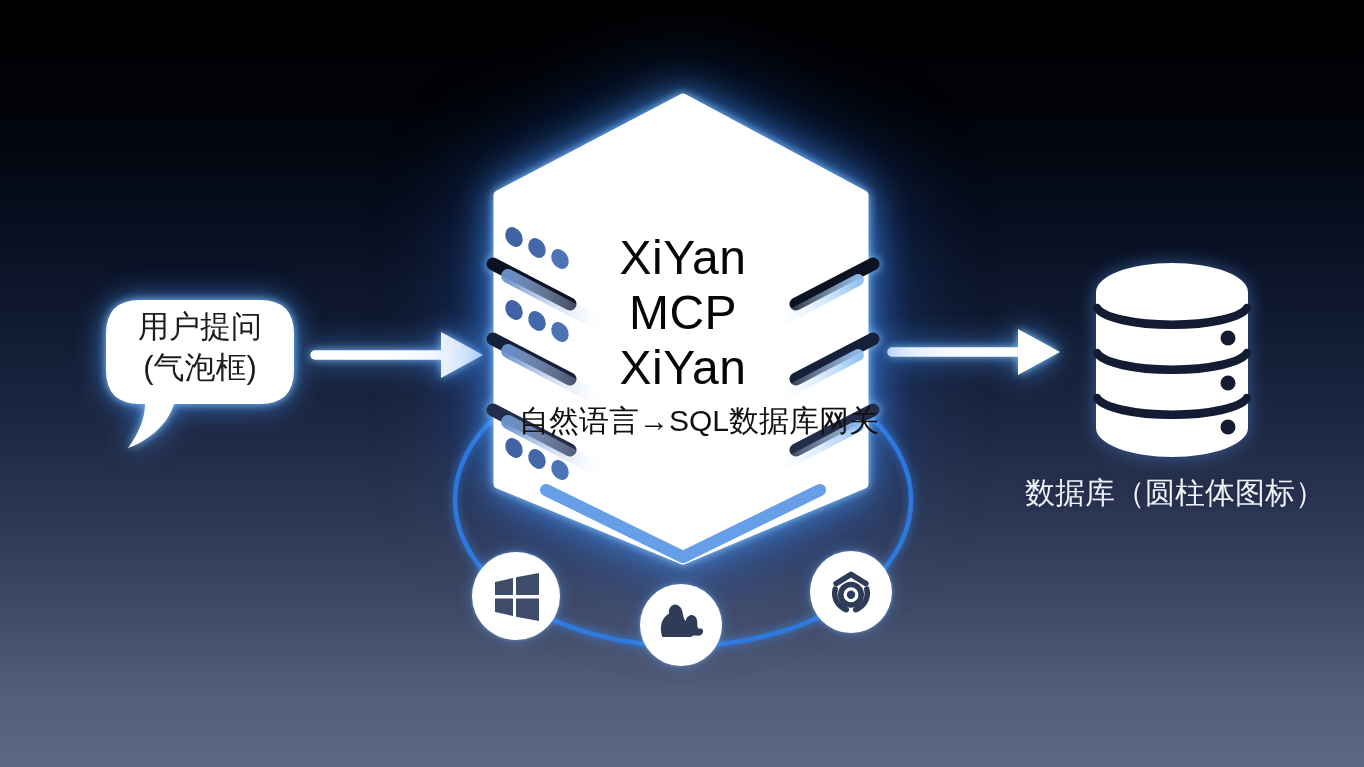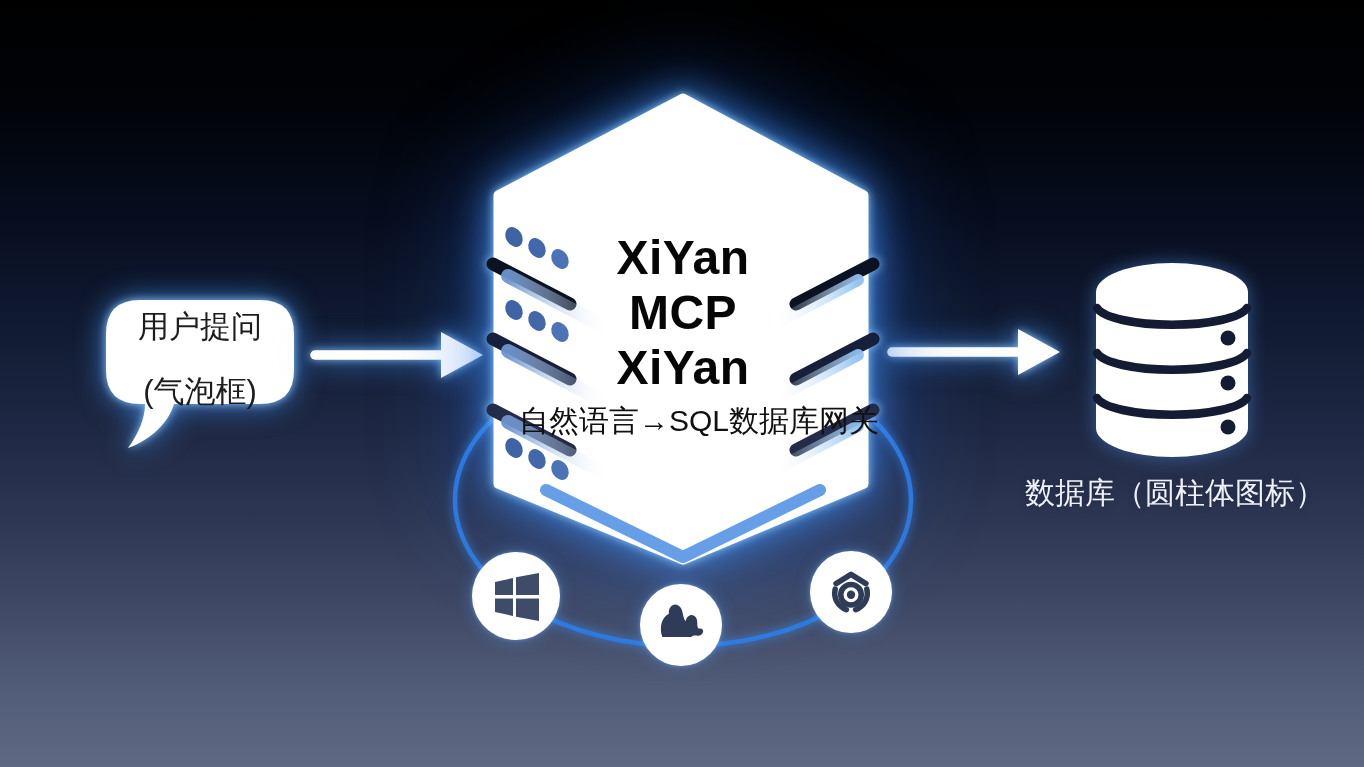--- a/index.html
+++ b/index.html
@@ -20,30 +20,30 @@
                drop-shadow(0 0 18px rgba(70,150,245,.8))
                drop-shadow(0 0 48px rgba(40,110,230,.5));}
   .glow-soft{filter:drop-shadow(0 0 4px rgba(140,200,255,.9))
              drop-shadow(0 0 14px rgba(70,150,245,.75));}
   .glow-faint{filter:drop-shadow(0 0 9px rgba(90,160,255,.45));}
   .glow-arc{filter:drop-shadow(0 0 5px rgba(60,140,240,.85));}
 
   
   .bubble-text{
     left:98px;top:292px;width:204px;height:120px;
-    display:flex;flex-direction:column;justify-content:space-between;align-items:center;
+    display:flex;flex-direction:column;justify-content:flex-start;align-items:center;
     padding-top:14px;box-sizing:border-box;
     color:#1d1d1f;font-size:31px;line-height:41px;font-weight:500;
     text-align:center;z-index:5;
   }
 
   
   .server-title{
     left:480px;top:230px;width:406px;
-    text-align:center;color:#060606;font-weight:700;
+    text-align:center;color:#060606;font-weight:400;
     font-size:48px;line-height:55px;letter-spacing:.5px;z-index:5;
   }
   .server-subtitle{
     left:486px;top:403px;width:426px;
     text-align:center;color:#101010;font-weight:500;
     font-size:30px;line-height:36px;z-index:5;
   }
 
   
   .db-label{

